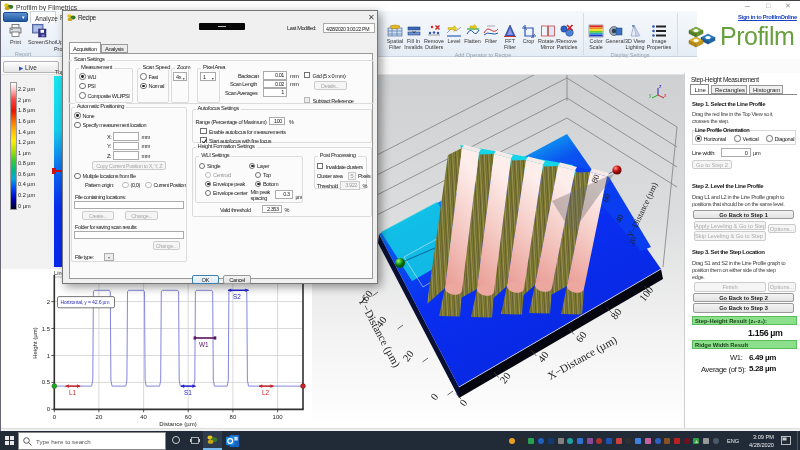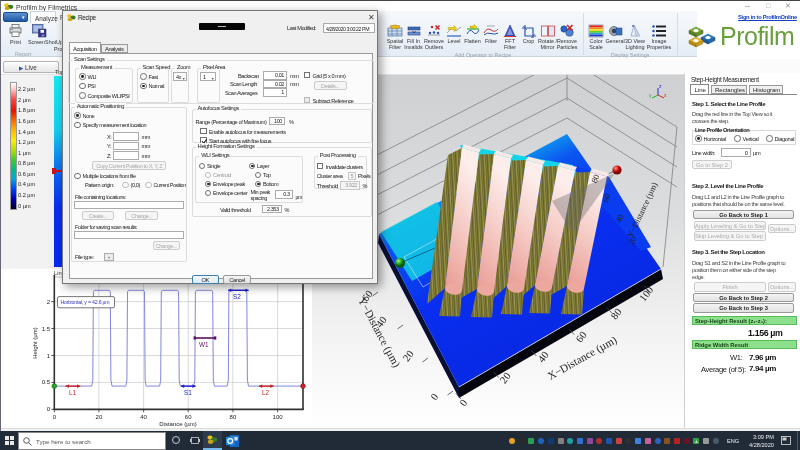--- a/index.html
+++ b/index.html
@@ -448,23 +448,23 @@
 <div class="btn" style="left:8px;top:219.5px;width:101px;height:9.5px;line-height:8.5px;font-weight:bold;font-size:5.7px">Go Back to Step 2</div>
 <div class="btn" style="left:8px;top:230px;width:101px;height:9.5px;line-height:8.5px;font-weight:bold;font-size:5.7px">Go Back to Step 3</div>
 <div class="abs" style="left:7px;top:243px;width:105px;height:9px;background:#8ce08c;border:1px solid #5abb5a">
           <div class="txt" style="left:2px;top:1.4px;font-size:5.8px;color:#1a401a;font-weight:bold">Step-Height Result (z₂-z₁):</div>
         </div>
 <div class="txt" style="left:63px;top:255px;font-size:8.8px;color:#111;font-weight:bold;letter-spacing:-0.35px">1.156 µm</div>
 <div class="abs" style="left:7px;top:267px;width:105px;height:9px;background:#8ce08c;border:1px solid #5abb5a">
           <div class="txt" style="left:2px;top:1.4px;font-size:5.8px;color:#1a401a;font-weight:bold">Ridge Width Result</div>
         </div>
 <div class="txt" style="left:45px;top:280px;font-size:7.6px;color:#222;letter-spacing:-0.35px">W1:</div>
-        <div class="txt" style="left:64px;top:279.5px;font-size:8px;color:#111;font-weight:bold;letter-spacing:-0.35px">7.96 µm</div>
+        <div class="txt" style="left:64px;top:279.5px;font-size:8px;color:#111;font-weight:bold;letter-spacing:-0.35px">6.49 µm</div>
 <div class="txt" style="left:16px;top:291.5px;font-size:7.6px;color:#222;letter-spacing:-0.35px">Average (of 5):</div>
-        <div class="txt" style="left:64px;top:291px;font-size:8px;color:#111;font-weight:bold;letter-spacing:-0.35px">7.94 µm</div>
+        <div class="txt" style="left:64px;top:291px;font-size:8px;color:#111;font-weight:bold;letter-spacing:-0.35px">5.28 µm</div>
 </div>
 <div class="abs" style="left:0;top:427px;width:800px;height:4px;background:#f0f0f0;border-top:1px solid #ddd"></div>
 </div>
 <div class="abs" style="left:62px;top:10px;width:316px;height:274px;background:#f0f0f0;border:1px solid #767676;box-shadow:3px 3px 9px rgba(0,0,0,0.4);font-size:5.6px;letter-spacing:-0.4px">
 <svg class="abs" style="left:4px;top:3px" width="9" height="8" viewBox="0 0 9 8">
 <ellipse cx="2.4" cy="2" rx="2.2" ry="1.8" fill="#e8c21a"></ellipse>
         <ellipse cx="6" cy="3.6" rx="2.6" ry="2" fill="#3a7a28"></ellipse>
         <ellipse cx="3" cy="5.4" rx="2.4" ry="1.7" fill="#caa514"></ellipse>
       </svg>
 <div class="txt" style="left:15px;top:3px;font-size:6.5px;color:#222">Recipe</div>

